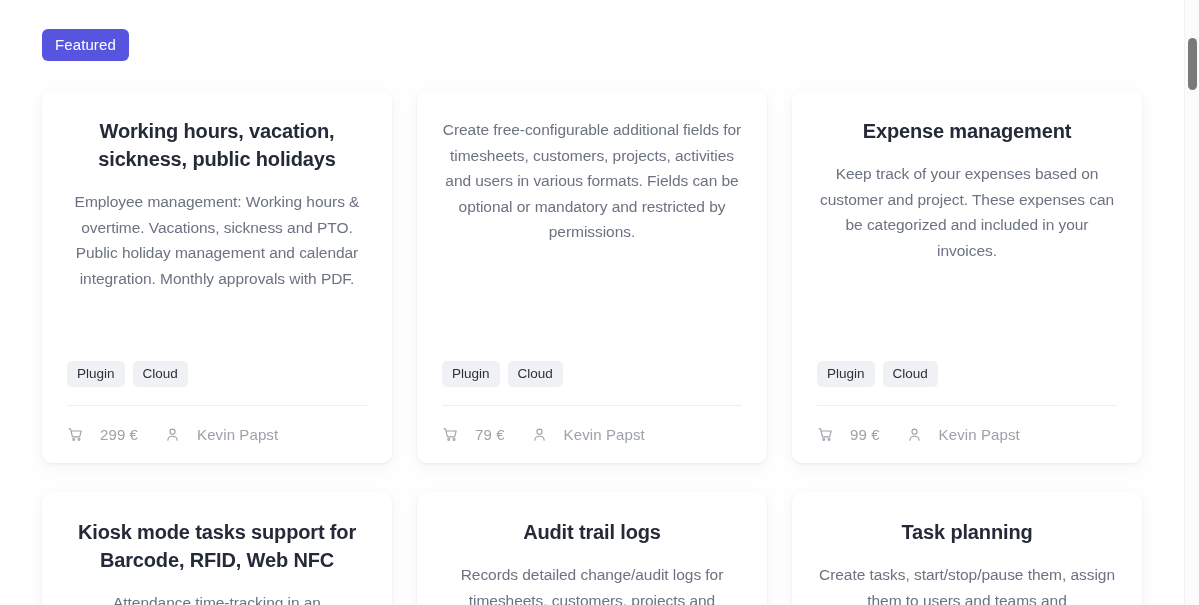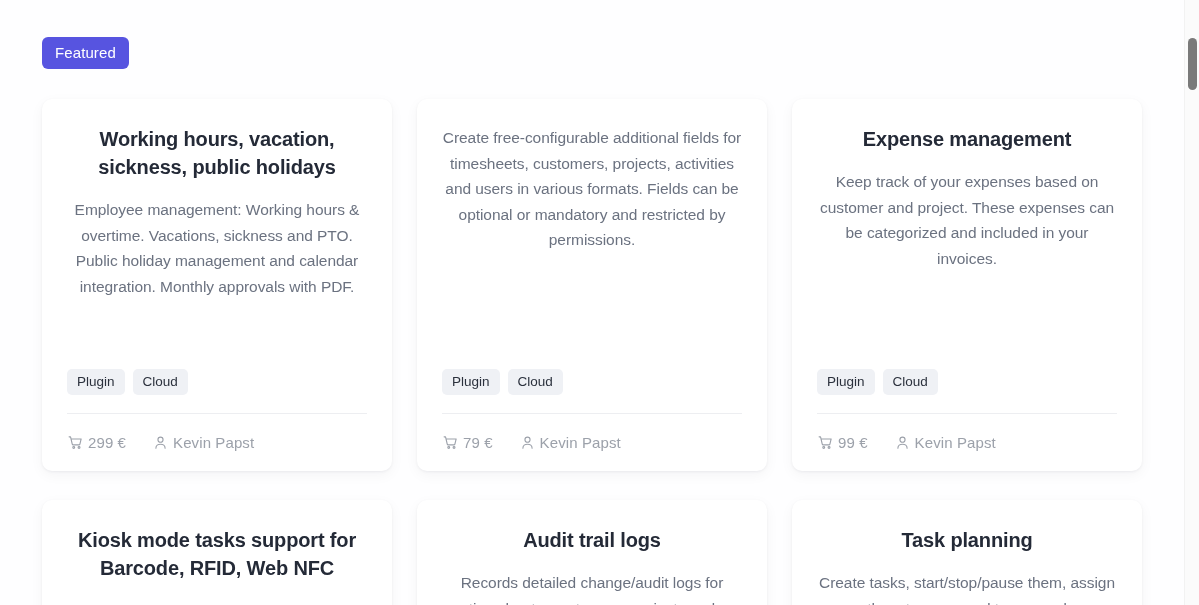--- a/index.html
+++ b/index.html
@@ -22,21 +22,21 @@
     position: absolute;
     top: 0; left: 0;
     width: 1184px;
     height: 605px;
     background: #fefeff;
     overflow: hidden;
   }
 
   
   .featured-wrap {
-    padding: 37px 0 0 42px;
+    padding: 29px 0 0 42px;
   }
   .featured-badge {
     display: inline-block;
     background: #5754e0;
     color: #ffffff;
     font-size: 15px;
     line-height: 1;
     padding: 8px 13px 9px 13px;
     border-radius: 6px;
     letter-spacing: 0.1px;
@@ -108,21 +108,21 @@
   .card-footer {
     display: flex;
     align-items: center;
     gap: 26px;
     height: 57px;
     flex: 0 0 auto;
   }
   .meta {
     display: flex;
     align-items: center;
-    gap: 4px;
+    gap: 16px;
     color: #9ca1aa;
     font-size: 15px;
     letter-spacing: 0.1px;
   }
   .meta svg { display: block; }
 
   
   .card.row2 {
     height: 372px;
   }

